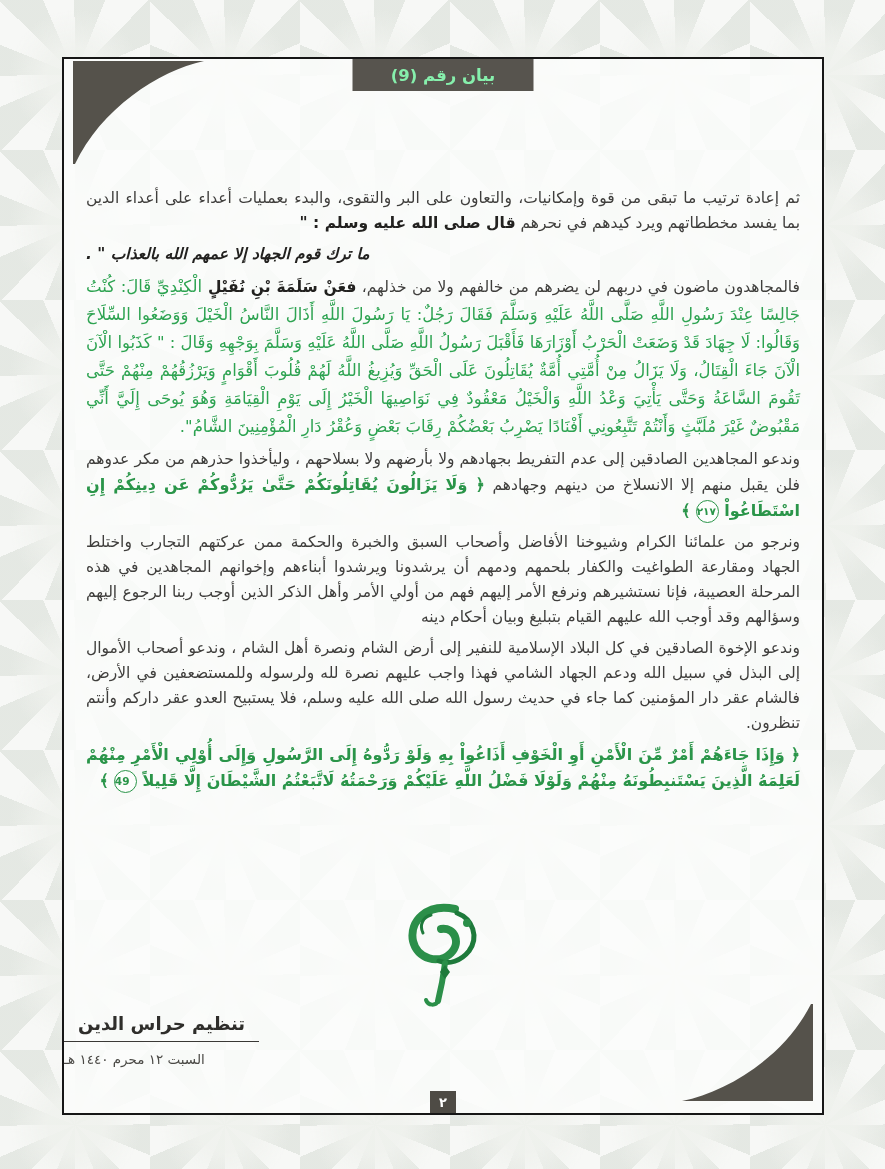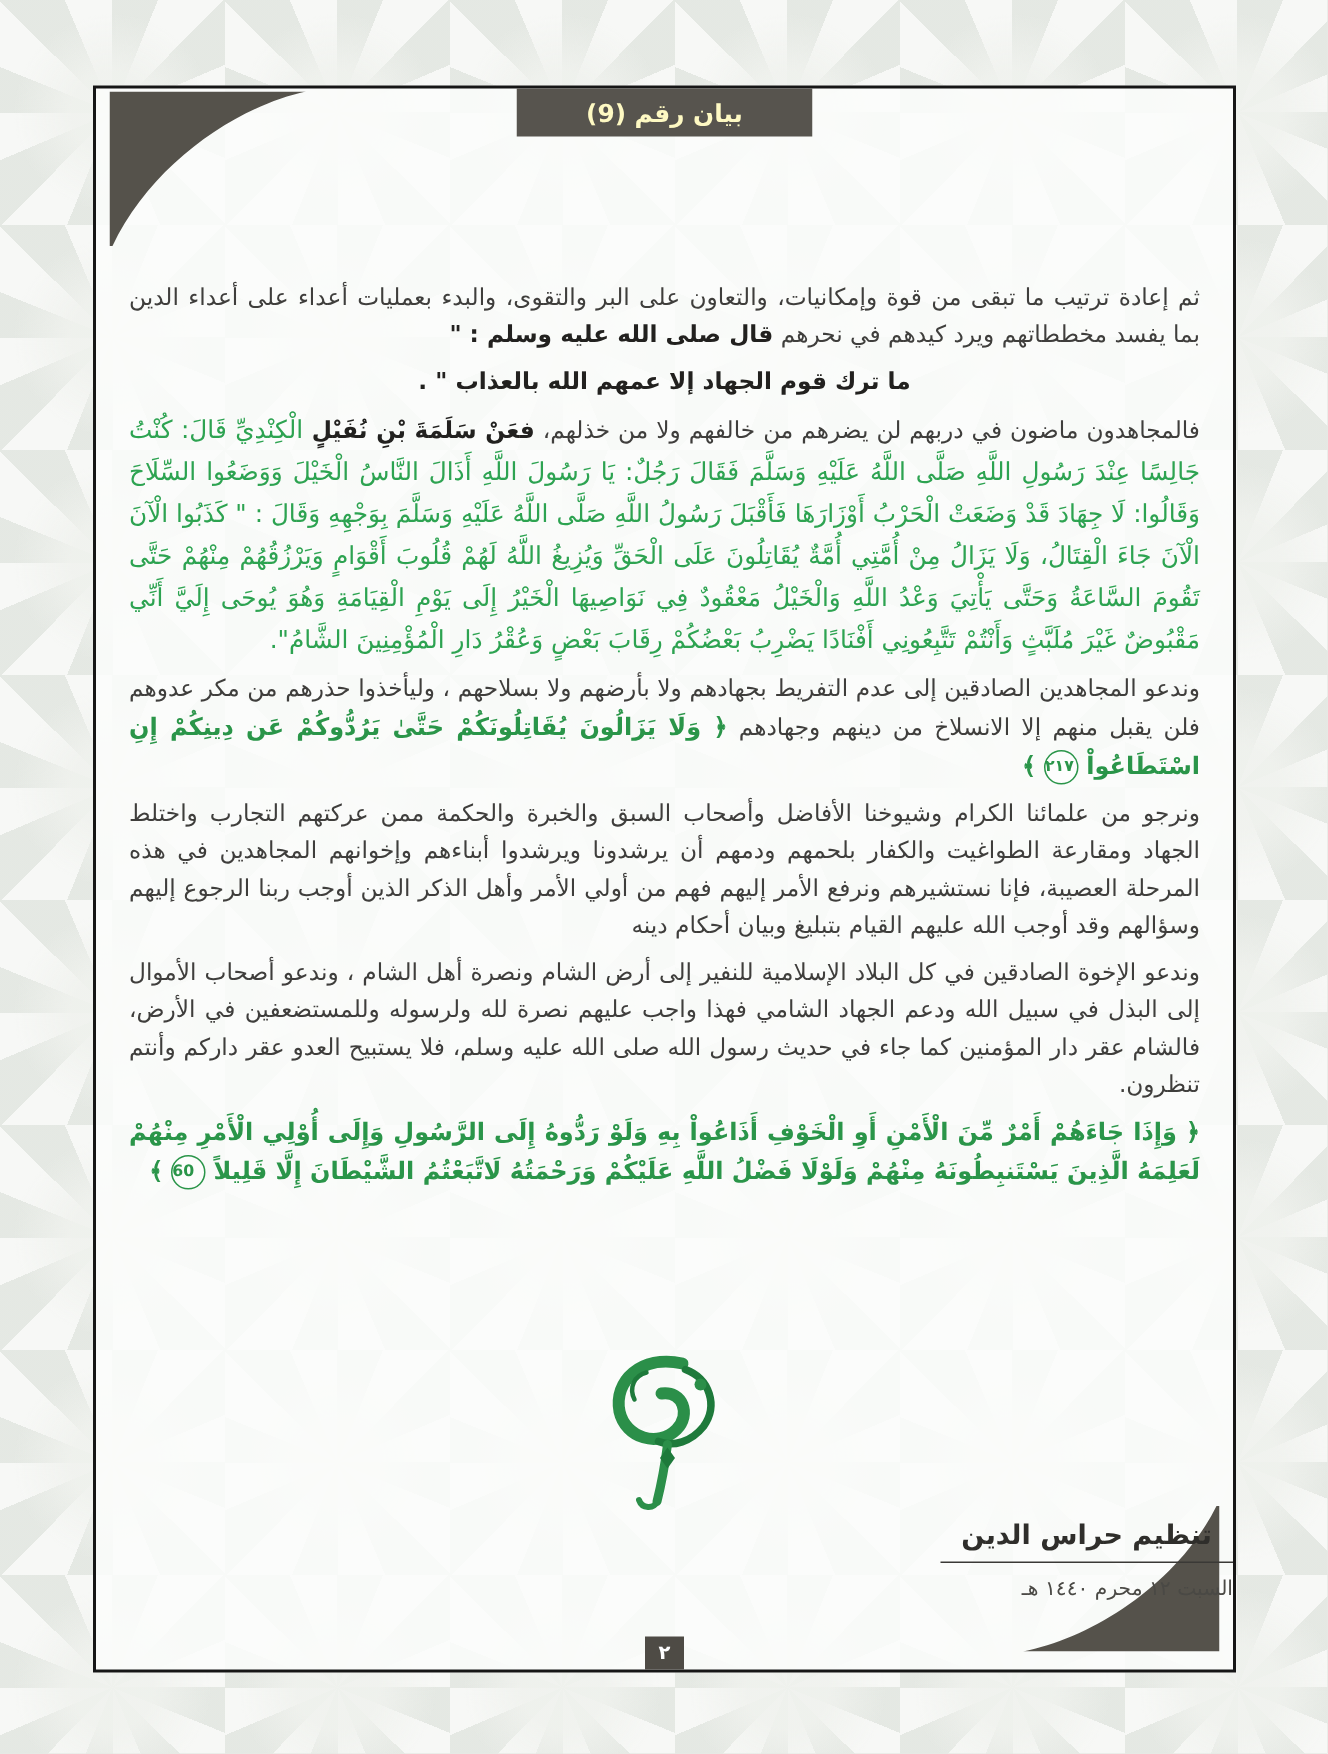--- a/index.html
+++ b/index.html
@@ -18,44 +18,44 @@
   .page{
     position:absolute;left:62px;top:57px;width:758px;height:1054px;
     border:2px solid #161616;
     background:rgba(252,253,252,0.84);
   }
   .corner{position:absolute;}
   .corner.tl{left:9px;top:2px;}
   .corner.br{right:9px;bottom:12px;transform:rotate(180deg);}
   .header-box{
     position:absolute;top:0;left:50%;transform:translateX(-50%);
-    width:197px;height:32px;background:#57544e;color:#fef9c3;
+    width:181px;height:32px;background:#57544e;color:#86efac;
     display:flex;align-items:center;justify-content:center;
     font-size:16.5px;font-weight:bold;
   }
   .content{
     position:absolute;top:0;left:0;right:0;
     padding:127px 22px 0;
     direction:rtl;
     color:#3f3e3c;
     font-size:15.5px;line-height:25px;
     text-align:justify;
   }
   .para{margin:0 0 6px;}
-  .center{text-align:center;}
+  .center{text-align:left;font-style:italic;}
   .black-bold{font-weight:bold;color:#22211f;}
   .green-bold{font-weight:normal;color:#2da351;font-size:16.5px;line-height:28px;}
   .quran{font-weight:bold;color:#2a9549;font-size:16px;}
   .verse-badge{
     display:inline-block;width:21px;height:21px;line-height:20px;
     border:1px solid #2a9549;border-radius:50%;
     text-align:left;font-size:10.5px;font-weight:bold;color:#2a9549;
     vertical-align:middle;background:rgba(255,255,255,0.5);
   }
-  .footer{position:absolute;left:0;right:0;bottom:46px;text-align:right;}
+  .footer{position:absolute;left:0;right:0;bottom:46px;text-align:left;}
   .logo{display:block;margin:0 auto 6px;}
   .org{
     display:inline-block;font-size:18px;font-weight:bold;color:#2f2e2b;
     padding:0 14px 7px;border-bottom:1.5px solid #3a3936;
   }
   .date{margin-top:9px;font-size:13.5px;color:#4a4945;direction:rtl;}
   .pagenum{
     position:absolute;bottom:0;left:50%;transform:translateX(-50%);
     width:26px;height:22px;background:#4e4b45;color:#ffffff;
     font-size:13px;font-weight:bold;
@@ -101,21 +101,21 @@
         <span class="verse-badge">٢١٧</span>
         <span class="quran"> ﴾</span>
       </p>
 
       <p class="para">ونرجو من علمائنا الكرام وشيوخنا الأفاضل وأصحاب السبق والخبرة والحكمة ممن عركتهم التجارب واختلط الجهاد ومقارعة الطواغيت والكفار بلحمهم ودمهم أن يرشدونا ويرشدوا أبناءهم وإخوانهم المجاهدين في هذه المرحلة العصيبة، فإنا نستشيرهم ونرفع الأمر إليهم فهم من أولي الأمر وأهل الذكر الذين أوجب ربنا الرجوع إليهم وسؤالهم وقد أوجب الله عليهم القيام بتبليغ وبيان أحكام دينه</p>
 
       <p class="para">وندعو الإخوة الصادقين في كل البلاد الإسلامية للنفير إلى أرض الشام ونصرة أهل الشام ، وندعو أصحاب الأموال إلى البذل في سبيل الله ودعم الجهاد الشامي فهذا واجب عليهم نصرة لله ولرسوله وللمستضعفين في الأرض، فالشام عقر دار المؤمنين كما جاء في حديث رسول الله صلى الله عليه وسلم، فلا يستبيح العدو عقر داركم وأنتم تنظرون.</p>
 
       <p class="para">
         <span class="quran">﴿ وَإِذَا جَاءَهُمْ أَمْرٌ مِّنَ الْأَمْنِ أَوِ الْخَوْفِ أَذَاعُواْ بِهِ وَلَوْ رَدُّوهُ إِلَى الرَّسُولِ وَإِلَى أُوْلِي الْأَمْرِ مِنْهُمْ لَعَلِمَهُ الَّذِينَ يَسْتَنبِطُونَهُ مِنْهُمْ وَلَوْلَا فَضْلُ اللَّهِ عَلَيْكُمْ وَرَحْمَتُهُ لَاتَّبَعْتُمُ الشَّيْطَانَ إِلَّا قَلِيلاً </span>
-        <span class="verse-badge">60</span>
+        <span class="verse-badge">49</span>
         <span class="quran"> ﴾</span>
       </p>
 
     </div>
 
     <div class="footer">
       <svg class="logo" width="100" height="104" viewBox="0 0 100 104">
         <g fill="none" stroke-linecap="round">
           <path d="M62 6 C34 0 16 18 20 38 C24 56 46 62 58 50 C68 40 62 24 48 26" stroke="#2b8f49" stroke-width="8"></path>
           <path d="M64 10 C80 16 86 34 76 48 C68 58 56 62 46 58" stroke="#1e7a3b" stroke-width="5"></path>

